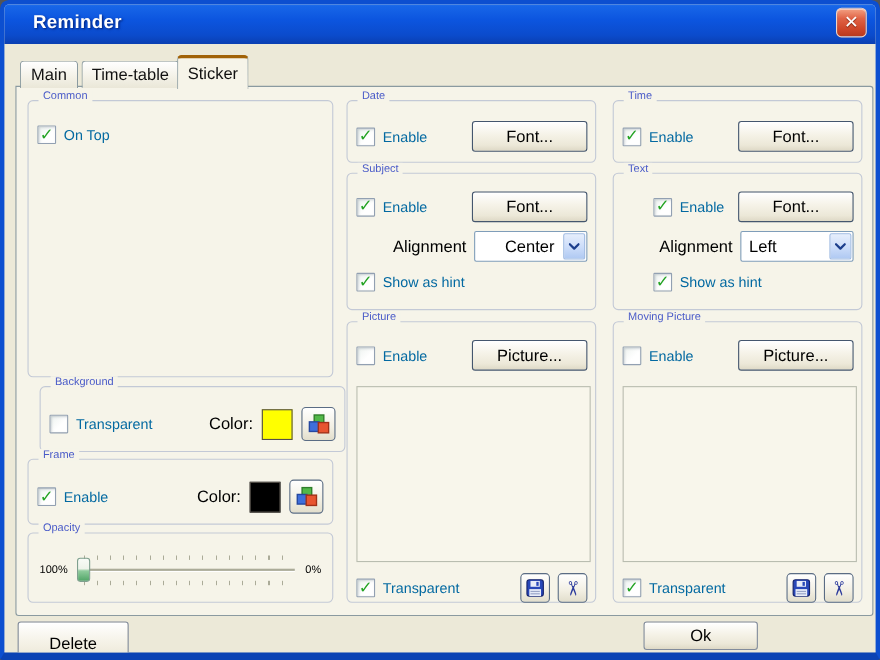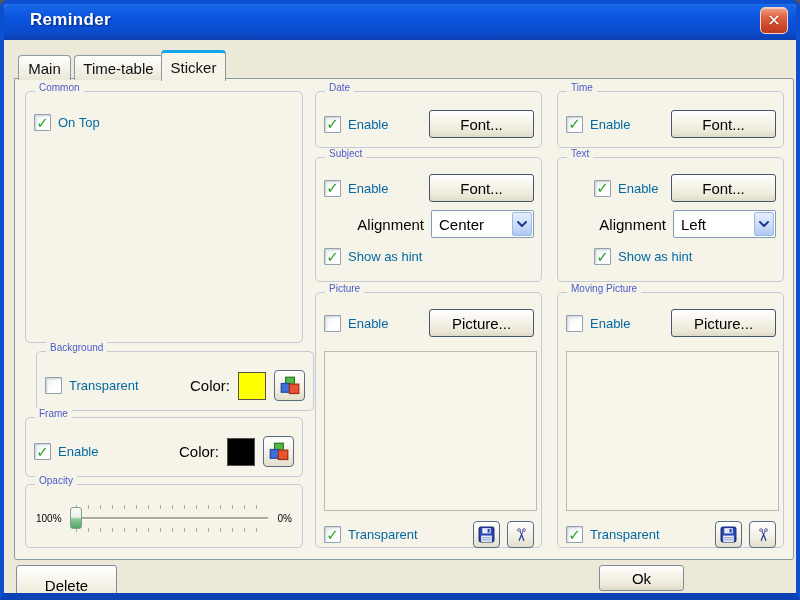--- a/index.html
+++ b/index.html
@@ -14,21 +14,21 @@
     text-shadow:1px 1px 2px #00227A;}
   .close-btn{position:absolute;right:12px;top:7px;width:28px;height:27px;border-radius:5px;
     border:1px solid #F2D4C3;display:flex;align-items:center;justify-content:center;cursor:default;
     background:linear-gradient(180deg,#F3A183 0%,#E06346 35%,#CE4528 75%,#B83A1E 100%);
     box-shadow:inset 0 1px 0 rgba(255,255,255,.45);}
   .close-btn span{color:#fff;font-size:16px;font-weight:bold;line-height:1;text-shadow:0 1px 1px #7A2210;}
   
   .tab{position:absolute;display:flex;align-items:center;justify-content:center;font-size:15px;color:#111;
     background:linear-gradient(180deg,#FFFFFF 0%,#F4F2E8 55%,#EAE7D8 100%);
     border:1px solid #8A9AA0;border-bottom:none;border-radius:4px 4px 0 0;}
-  .tab.active{background:#F6F4E9;border-top:3px solid #0ea5e9;z-index:3;}
+  .tab.active{background:#F6F4E9;border-top:3px solid #a16207;z-index:3;}
   
   .panel{position:absolute;left:10px;top:74px;width:780px;height:482px;background:#F6F4E9;
     border:1px solid #8A9AA0;border-radius:0 3px 3px 3px;}
   .group{position:absolute;border:1px solid #C3C9D6;border-radius:5px;}
   .gtitle{position:absolute;top:-10px;left:9px;background:#F6F4E9;padding:0 4px;font-size:10px;color:#4A5BC8;}
   .row{display:flex;align-items:center;}
   
   .check-row{display:flex;align-items:center;gap:7px;cursor:default;}
   .cb{width:17px;height:17px;flex:0 0 17px;background:linear-gradient(135deg,#EDF2EF 0%,#FFFFFF 60%);
     border:1px solid #92A0B2;border-radius:1px;box-shadow:inset 1px 1px 2px rgba(70,90,110,.25);
@@ -181,21 +181,21 @@
         <div class="check-row">
           <span class="cb checked">
               <span class="mark">✓</span>
             </span>
           <span class="cb-label">Enable</span>
         </div>
         <button class="btn strong" style="width:105px;height:28px;">Font...</button>
       </div>
       <div class="row" style="margin:8px 7px 0 8px;justify-content:flex-end;gap:7px;">
         <span style="font-size:15px;">Alignment</span>
-        <div class="combo" style="width:103px;">
+        <div class="combo" style="width:103px;padding-left:20px;">
           <span class="combo-value">Center</span>
           <span class="combo-btn">
             <svg width="10" height="7" viewBox="0 0 10 7">
                 <path d="M1 1 L5 5 L9 1" fill="none" stroke="#1C3E8C" stroke-width="2" stroke-linecap="round" stroke-linejoin="round"></path>
               </svg>
           </span>
         </div>
       </div>
       <div class="row" style="margin:10px 7px 0 8px;">
         <div class="check-row">
@@ -301,15 +301,15 @@
         </div>
         <div class="icon-btn" style="width:27px;height:27px;">
           <span class="scissors">✂</span>
         </div>
       </div>
     </div>
 
   </div>
 
   <button class="btn" style="position:absolute;left:12px;top:561px;width:101px;height:41px;">Delete</button>
-  <button class="btn" style="position:absolute;left:595px;top:561px;width:85px;height:26px;">Ok</button>
+  <button class="btn" style="position:absolute;left:581px;top:561px;width:104px;height:26px;">Ok</button>
   <button class="btn focused" style="position:absolute;left:689px;top:561px;width:92px;height:26px;margin-top:36px;">Cancel</button>
 </div>
 
 </body></html>

